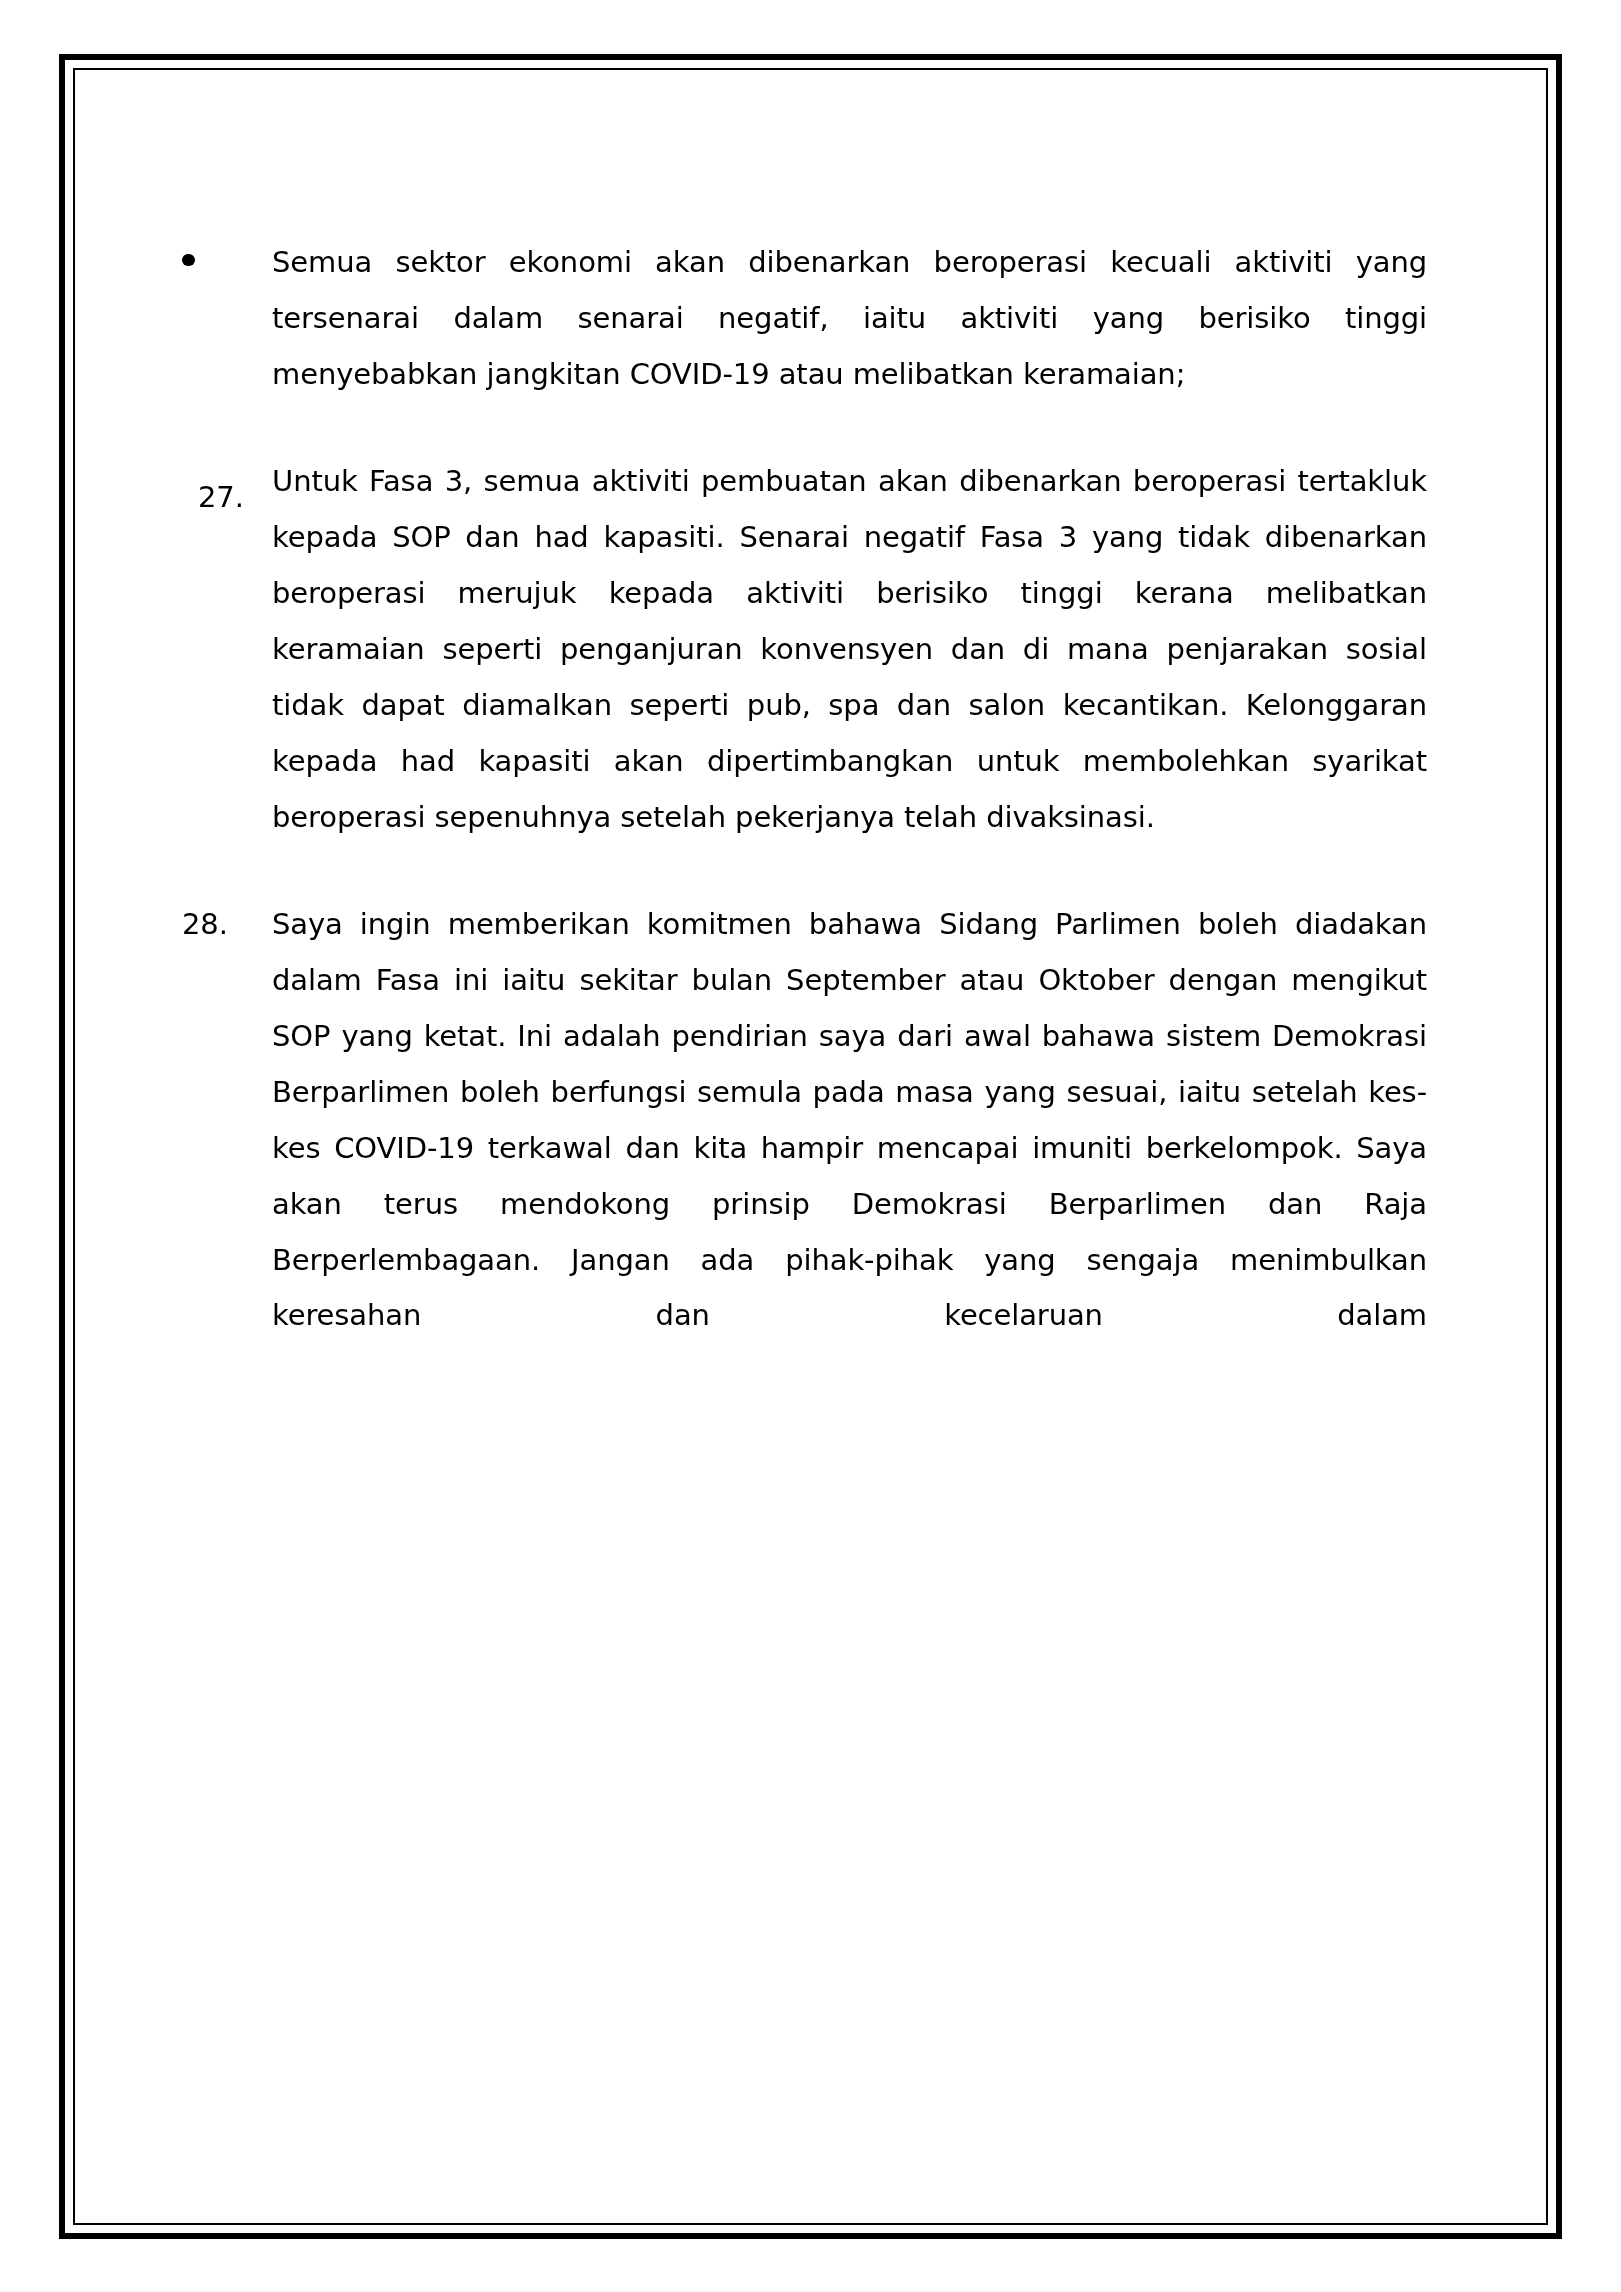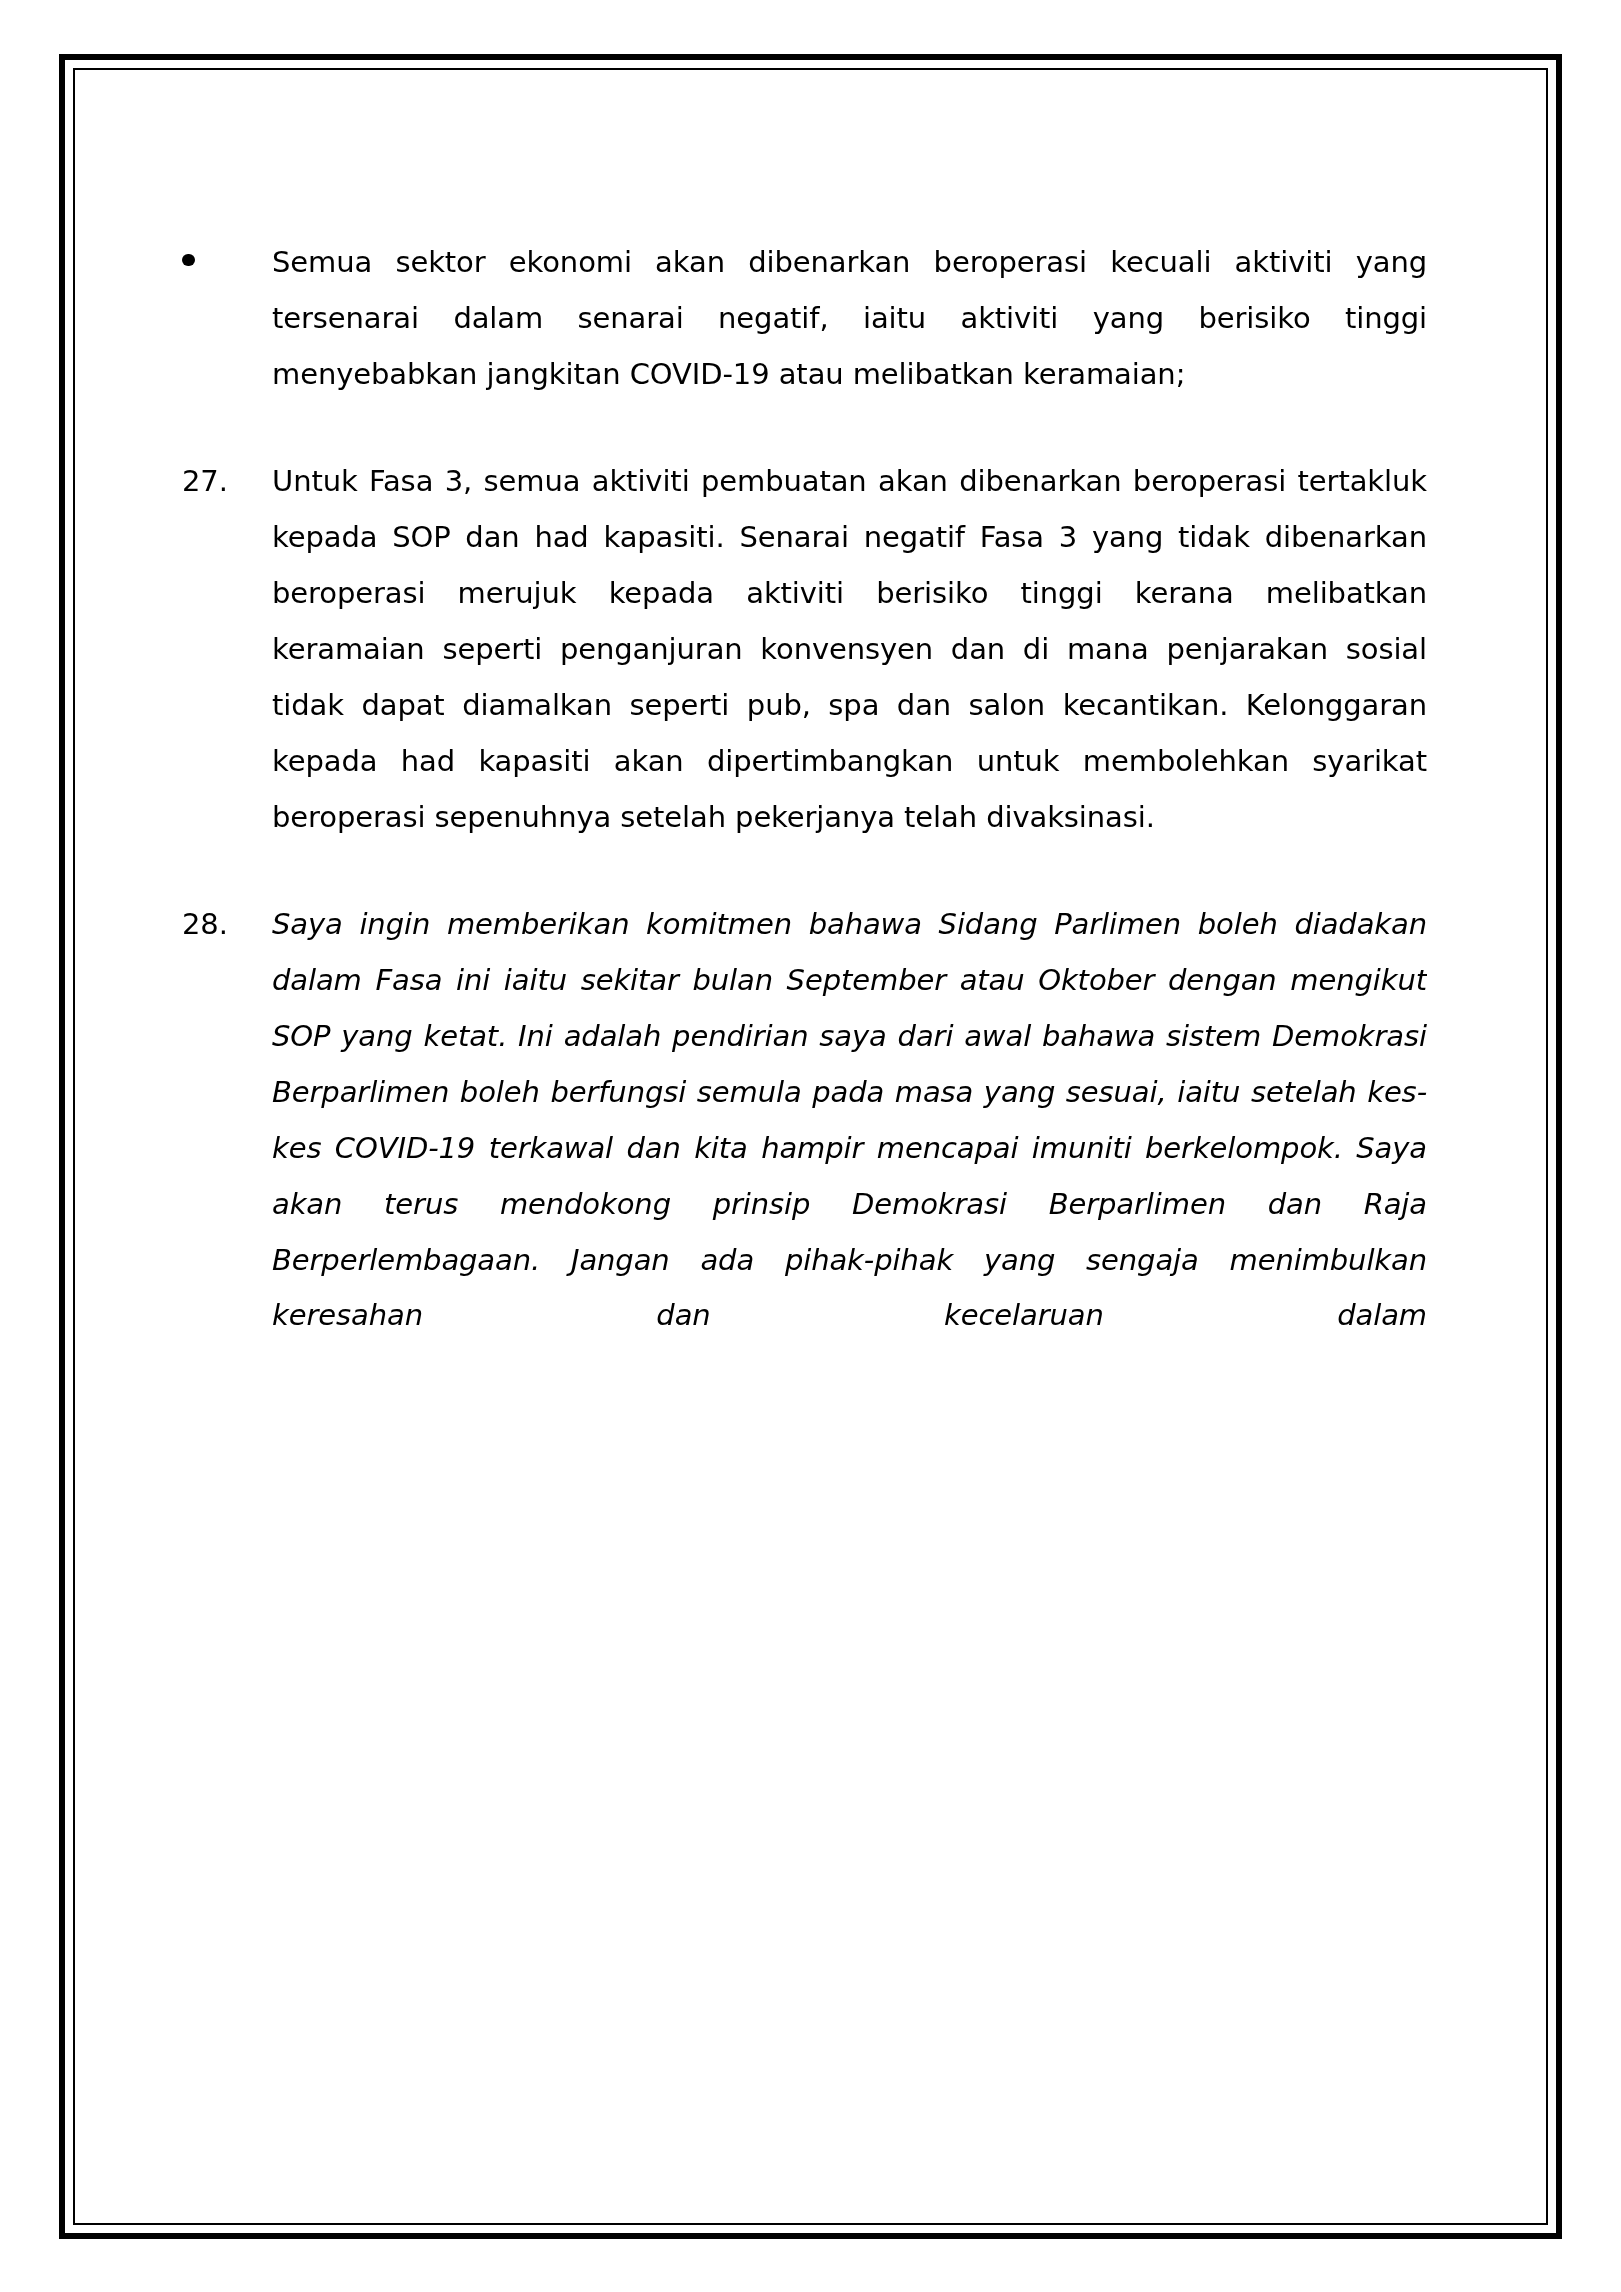--- a/index.html
+++ b/index.html
@@ -72,21 +72,20 @@
     float: left;
     width: 90px;
   }
   .para-body {
     overflow: hidden;
     text-align: justify;
     text-justify: inter-word;
   }
   .last-line-justify {
     text-align-last: justify;
-    font-style: italic;
   }
 </style>
 </head>
 <body>
 
 <div class="page">
 
   <div class="border-outer"></div>
   <div class="border-inner"></div>
 
@@ -96,21 +95,21 @@
       <div class="marker-float">
         <p class="body-text" style="margin:0;"><span class="bullet-dot"></span></p>
       </div>
       <p class="body-text para-body">Semua sektor ekonomi akan dibenarkan beroperasi kecuali aktiviti yang tersenarai dalam senarai negatif, iaitu aktiviti yang berisiko tinggi menyebabkan jangkitan COVID-19 atau melibatkan keramaian;</p>
     </div>
 
 
 
     <div class="para">
       <div class="marker-float">
-        <p class="body-text" style="margin:0;">27.</p>
+        <p class="body-text" style="margin:16px;">27.</p>
       </div>
       <p class="body-text para-body">Untuk Fasa 3, semua aktiviti pembuatan akan dibenarkan beroperasi tertakluk kepada SOP dan had kapasiti. Senarai negatif Fasa 3 yang tidak dibenarkan beroperasi merujuk kepada aktiviti berisiko tinggi kerana melibatkan keramaian seperti penganjuran konvensyen dan di mana penjarakan sosial tidak dapat diamalkan seperti pub, spa dan salon kecantikan. Kelonggaran kepada had kapasiti akan dipertimbangkan untuk membolehkan syarikat beroperasi sepenuhnya setelah pekerjanya telah divaksinasi.</p>
     </div>
 
     <div class="para">
       <div class="marker-float">
         <p class="body-text" style="margin:0;">28.</p>
       </div>
       <p class="body-text para-body last-line-justify">Saya ingin memberikan komitmen bahawa Sidang Parlimen boleh diadakan dalam Fasa ini iaitu sekitar bulan September atau Oktober dengan mengikut SOP yang ketat. Ini adalah pendirian saya dari awal bahawa sistem Demokrasi Berparlimen boleh berfungsi semula pada masa yang sesuai, iaitu setelah kes-kes COVID-19 terkawal dan kita hampir mencapai imuniti berkelompok. Saya akan terus mendokong prinsip Demokrasi Berparlimen dan Raja Berperlembagaan. Jangan ada pihak-pihak yang sengaja menimbulkan keresahan dan kecelaruan dalam</p>
     </div>

